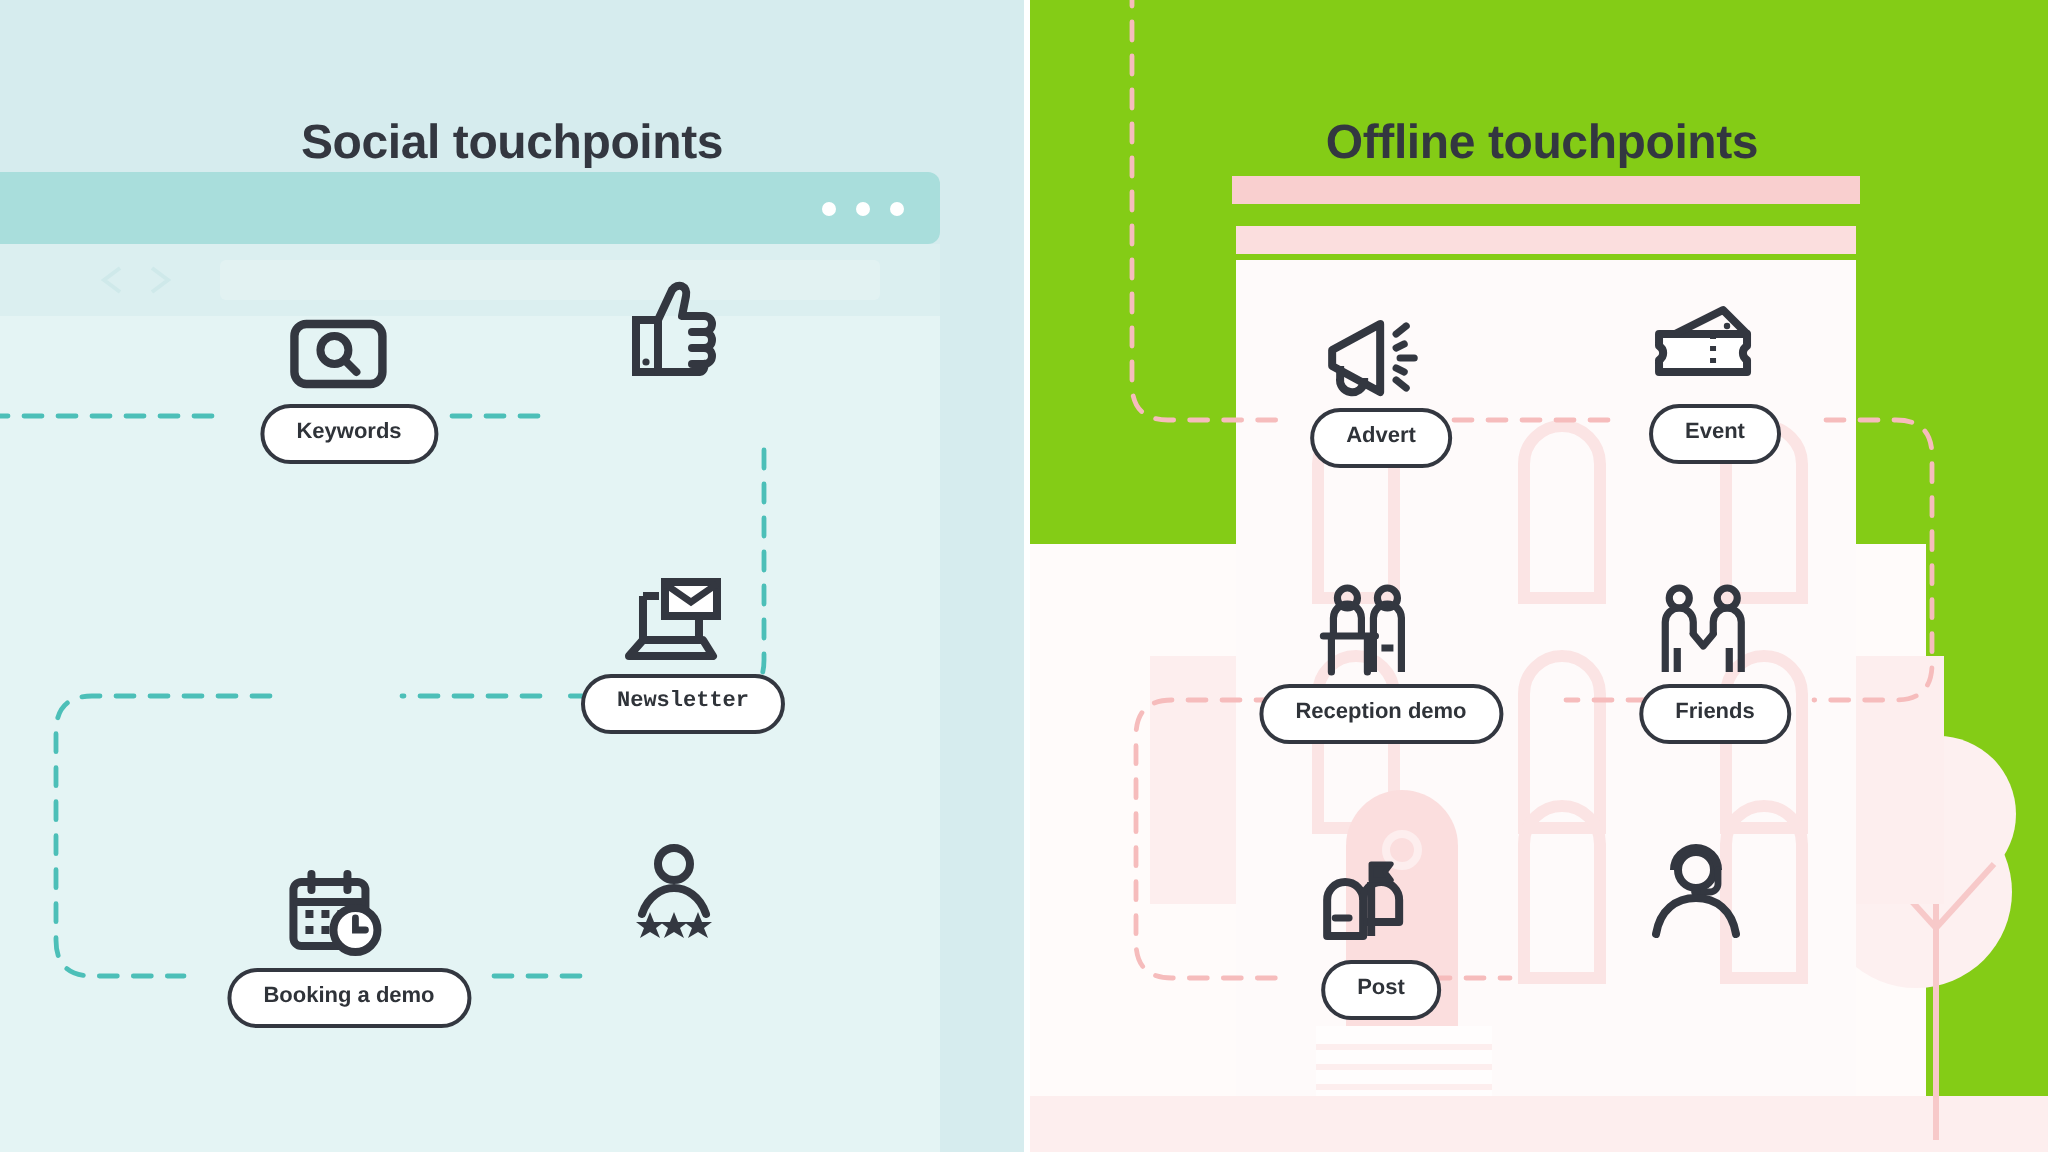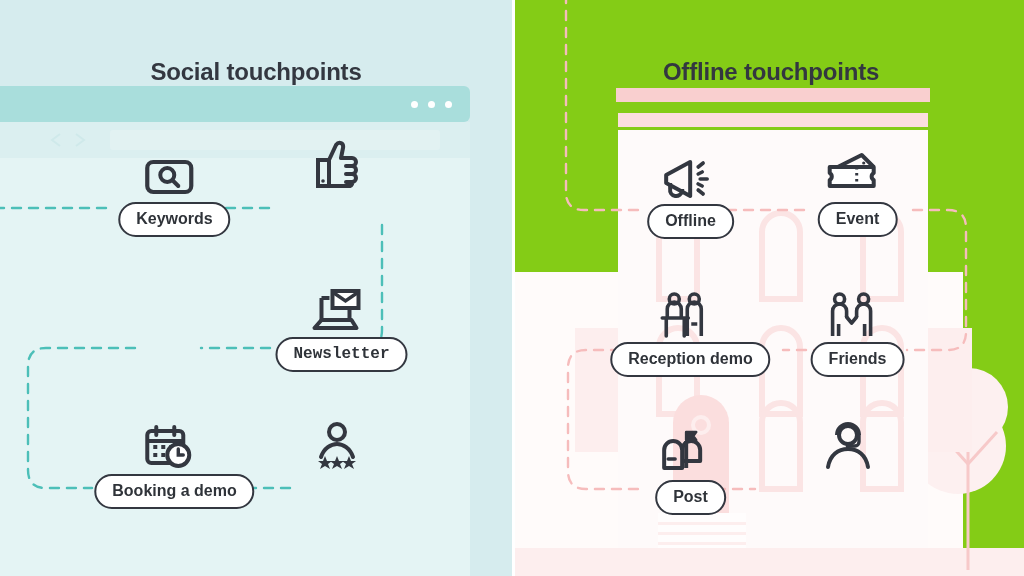--- a/index.html
+++ b/index.html
@@ -58,21 +58,21 @@
     font-size:24px;font-weight:bold;color:#333740;letter-spacing:-0.2px;}
 
   
   .pathsvg{position:absolute;left:0;top:0;width:512px;height:576px;pointer-events:none;}
 
   
   .node{position:absolute;transform:translateX(-50%);text-align:center;}
   .node-icon{height:58px;display:flex;align-items:flex-end;justify-content:center;
     margin-bottom:4px;}
   .pill{display:inline-block;background:#ffffff;border:2.5px solid #333740;
-    border-radius:20px;padding:7px 16px 8px;font-size:16px;font-weight:bold;
+    border-radius:20px;padding:7px 16px 8px;font-size:11px;font-weight:bold;
     color:#2f3339;white-space:nowrap;line-height:1;margin-left:11px;}
   svg.ico{display:block;}
 </style>
 </head>
 <body>
 
 <div id="stage">
 
   <section class="panel" id="panel-online">
 
@@ -135,21 +135,21 @@
         <svg class="ico" width="54" height="46" viewBox="0 0 54 46">
           <path d="M12 11 H20 M12 11 V33 M40 21 V33" fill="none" stroke="#333740" stroke-width="4"></path>
           <path d="M12 33 H42 L47 41 H5 Z" fill="none" stroke="#333740" stroke-width="4" stroke-linejoin="round"></path>
           <rect x="23" y="4" width="26" height="17" fill="#fff" stroke="#333740" stroke-width="4"></rect>
           <path d="M23 5 L36 14 L49 5" fill="none" stroke="#333740" stroke-width="3.4"></path>
         </svg>
       </div>
       <span class="pill">Newsletter</span>
     </div>
 
-    <div class="node" style="left:169px;top:412px;">
+    <div class="node" style="left:169px;top:422px;">
       <div class="node-icon">
         <svg class="ico" width="50" height="46" viewBox="0 0 50 46">
           <rect x="3" y="7" width="36" height="32" rx="4" fill="none" stroke="#333740" stroke-width="4"></rect>
           <path d="M3 17 H39" stroke="#333740" stroke-width="4"></path>
           <path d="M12 3 V11 M30 3 V11" stroke="#333740" stroke-width="4" stroke-linecap="round"></path>
           <g fill="#333740">
             <rect x="9" y="21" width="4" height="4"></rect>
               <rect x="17" y="21" width="4" height="4"></rect>
             <rect x="25" y="21" width="4" height="4"></rect>
             <rect x="9" y="29" width="4" height="4"></rect>
@@ -234,21 +234,21 @@
           <path d="M13 25 L13 31 A6 6 0 0 0 25 33 L25 31" fill="none" stroke="#333740" stroke-width="4" stroke-linejoin="round"></path>
           <g stroke="#333740" stroke-width="3.6" stroke-linecap="round">
             <path d="M41 9 L46 5"></path>
               <path d="M43 21 L50 21"></path>
               <path d="M41 32 L46 36"></path>
             <path d="M41 16 L45 14"></path>
               <path d="M41 26 L45 28"></path>
           </g>
         </svg>
       </div>
-      <span class="pill">Offline</span>
+      <span class="pill">Advert</span>
     </div>
 
     <div class="node" style="left:337px;top:140px;">
       <div class="node-icon">
         <svg class="ico" width="56" height="46" viewBox="0 0 56 46">
           <path d="M6 28 A4 4 0 0 0 6 21 L6 15 H50 V21 A4 4 0 0 0 50 28 L50 34 H6 Z" fill="#fff" stroke="#333740" stroke-width="4" stroke-linejoin="round"></path>
           <path d="M33 15 V34" stroke="#333740" stroke-width="3" stroke-dasharray="2.5 3.5"></path>
           <path d="M14 15 L38 3 L50 15" fill="none" stroke="#333740" stroke-width="4" stroke-linejoin="round"></path>
           <circle cx="40" cy="11" r="1.6" fill="#333740"></circle>
         </svg>

